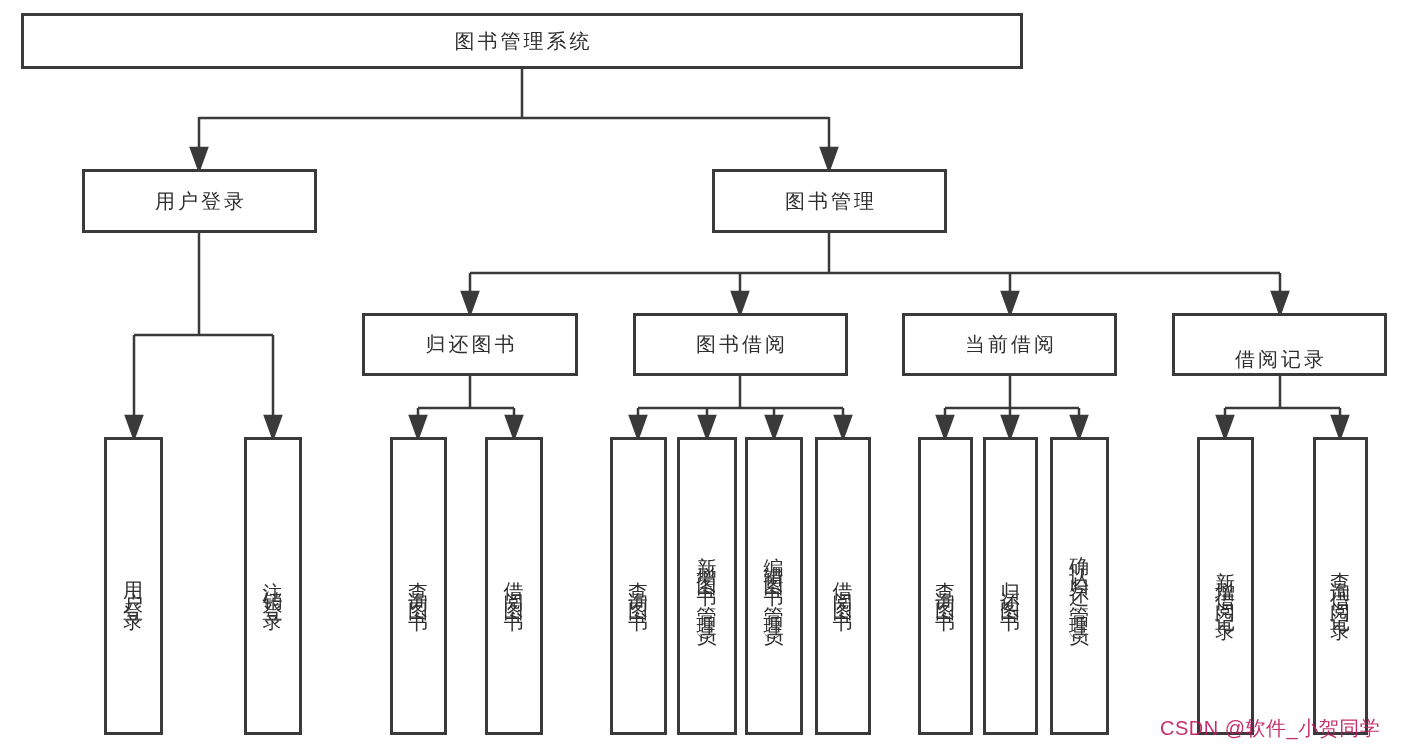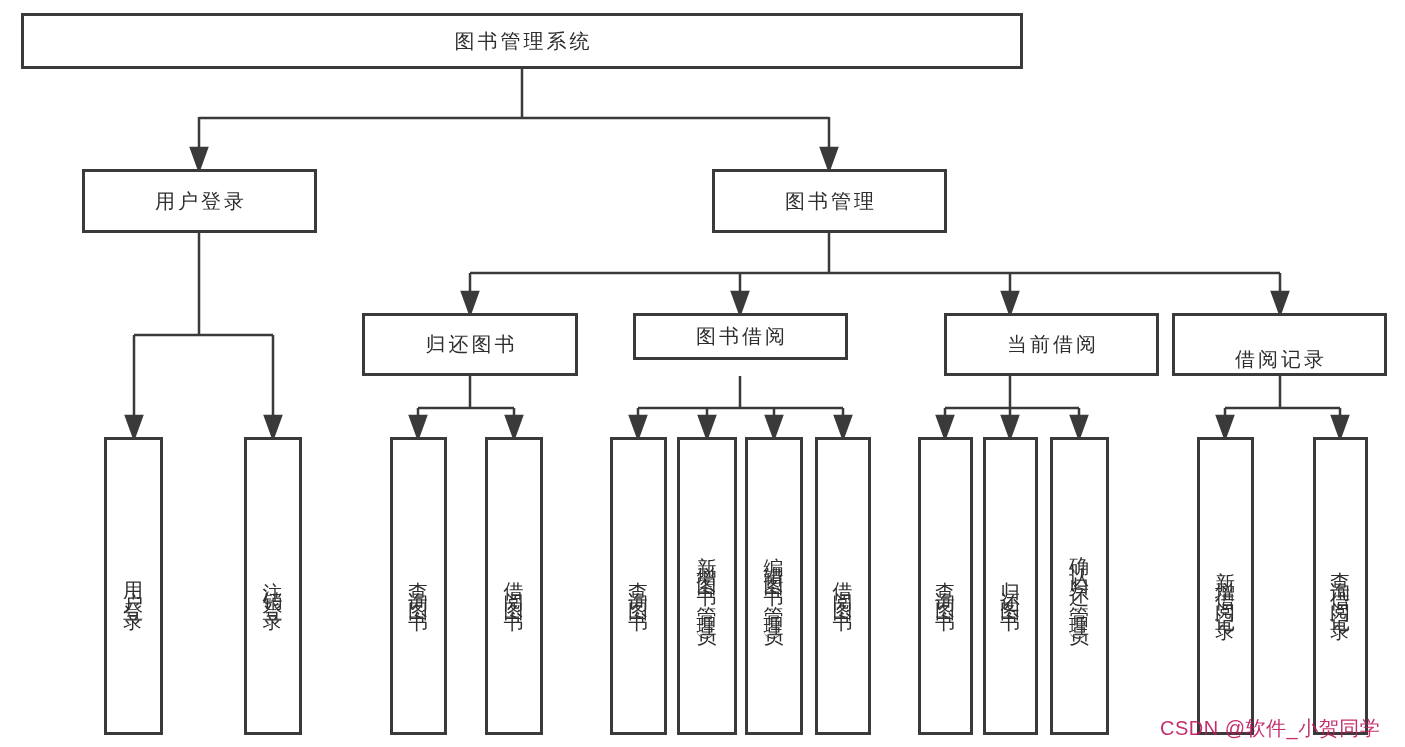--- a/index.html
+++ b/index.html
@@ -126,24 +126,24 @@
   <div class="box" style="left:82px; top:169px; width:235px; height:64px;">
     <span>用户登录</span>
   </div>
   <div class="box" style="left:712px; top:169px; width:235px; height:64px;">
     <span>图书管理</span>
   </div>
 
   <div class="box" style="left:362px; top:313px; width:216px; height:63px;">
     <span>归还图书</span>
   </div>
-  <div class="box" style="left:633px; top:313px; width:215px; height:47px;">
+  <div class="box" style="left:633px; top:313px; width:215px; height:63px;">
     <span>图书借阅</span>
   </div>
-  <div class="box" style="left:902px; top:313px; width:215px; height:63px;margin-left:42px;">
+  <div class="box" style="left:902px; top:313px; width:215px; height:63px;">
     <span>当前借阅</span>
   </div>
   <div class="box" style="left:1172px; top:313px; width:215px; height:63px;align-items:flex-end;">
     <span>借阅记录</span>
   </div>
 
   <div class="vbox" style="left:104px; top:437px; width:59px; height:298px;">
     <span class="vtext">用户登录</span>
   </div>
   <div class="vbox" style="left:244px; top:437px; width:58px; height:298px;">

